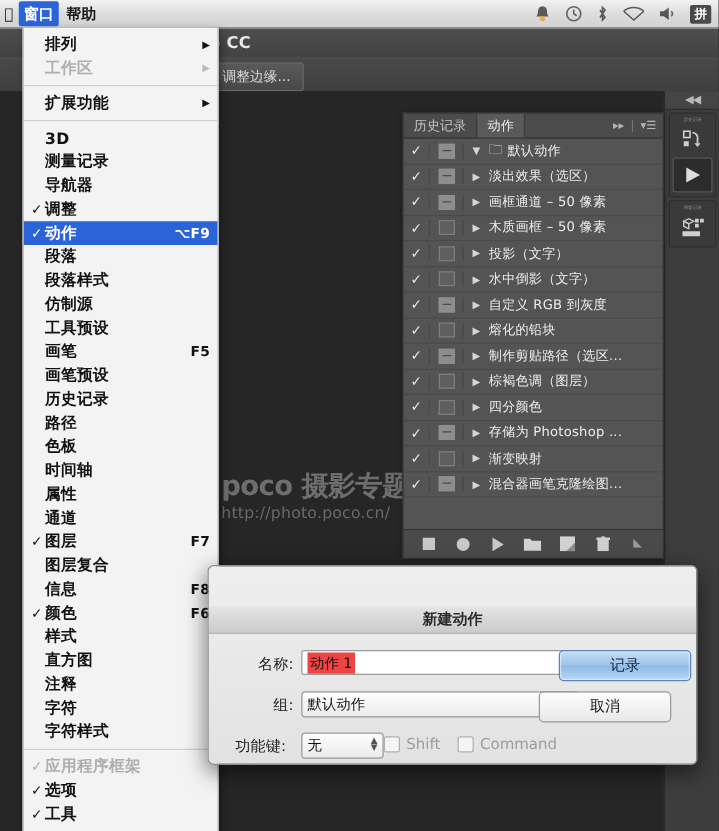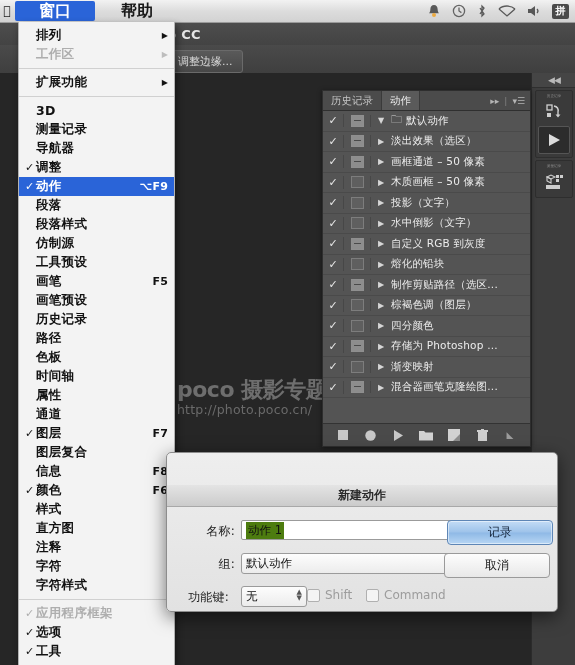--- a/index.html
+++ b/index.html
@@ -15,22 +15,22 @@
 
   
   .menubar{
     position:absolute;left:0;top:0;width:575px;height:22px;
     background:linear-gradient(180deg,#f2f2f2 0%,#dcdcdc 52%,#d2d2d2 100%);
     border-bottom:1px solid #9a9a9a;
     display:flex;align-items:center;
   }
   .mb-apple{width:14px;text-align:center;color:#222;font-size:12px;}
   .mb-item{
-    font-size:16px;font-weight:bold;color:#1a1a1a;
-    padding:2px 24px;margin:0 1px;border-radius:2px;line-height:16px;
+    font-size:12px;font-weight:bold;color:#1a1a1a;
+    padding:2px 4px;margin:0 1px;border-radius:2px;line-height:16px;
   }
   .mb-item.active{background:#2a64d8;color:#fff;}
   .mb-right{margin-left:auto;display:flex;align-items:center;gap:11px;padding-right:6px;}
   .mb-ic{opacity:.82;display:flex;align-items:center;}
   .mb-ime{
     background:#4a4a4a;color:#fff;font-size:10px;font-weight:bold;
     width:17px;height:15px;display:flex;align-items:center;justify-content:center;
     border-radius:2px;
   }
 
@@ -163,21 +163,21 @@
     display:flex;align-items:center;justify-content:center;
     font-size:12px;font-weight:bold;color:#2b2b2b;margin-top:32px;
   }
   .dlg-body{position:relative;height:137px;}
   .frow{display:flex;align-items:center;position:absolute;}
   .flabel{font-size:12px;color:#1c1c1c;text-align:right;letter-spacing:.2px;}
   .fin{
     background:#fff;border:1px solid #9b9b9b;border-radius:2px;
     height:18px;display:flex;align-items:center;padding:0 4px;font-size:11.5px;color:#111;
   }
-  .fin .selv{background:#4d7c0f;padding:1px 2px;}
+  .fin .selv{background:#ef4444;padding:1px 2px;}
   .fsel{
     background:linear-gradient(180deg,#fdfdfd,#ececec);
     border:1px solid #9b9b9b;border-radius:3px;
     height:19px;display:flex;align-items:center;padding:0 4px;
     font-size:11.5px;color:#111;position:relative;
   }
   .fsel .stepper{
     position:absolute;right:4px;top:2px;display:flex;flex-direction:column;
     line-height:6px;font-size:7px;color:#555;
   }
@@ -645,17 +645,17 @@
       <div class="fsel" style="position:absolute;left:74px;top:107px;width:212px;">
         <span class="swatchx">×</span>
         <span>无</span>
         <span class="stepper">
             <span>▲</span>
             <span>▼</span>
           </span>
       </div>
 
       <div class="btn primary" style="position:absolute;left:280px;top:13px;">记录</div>
-      <div class="btn" style="position:absolute;left:277px;top:46px;">取消</div>
+      <div class="btn" style="position:absolute;left:264px;top:46px;">取消</div>
     </div>
   </div>
 
 </div>
 
 </body></html>

